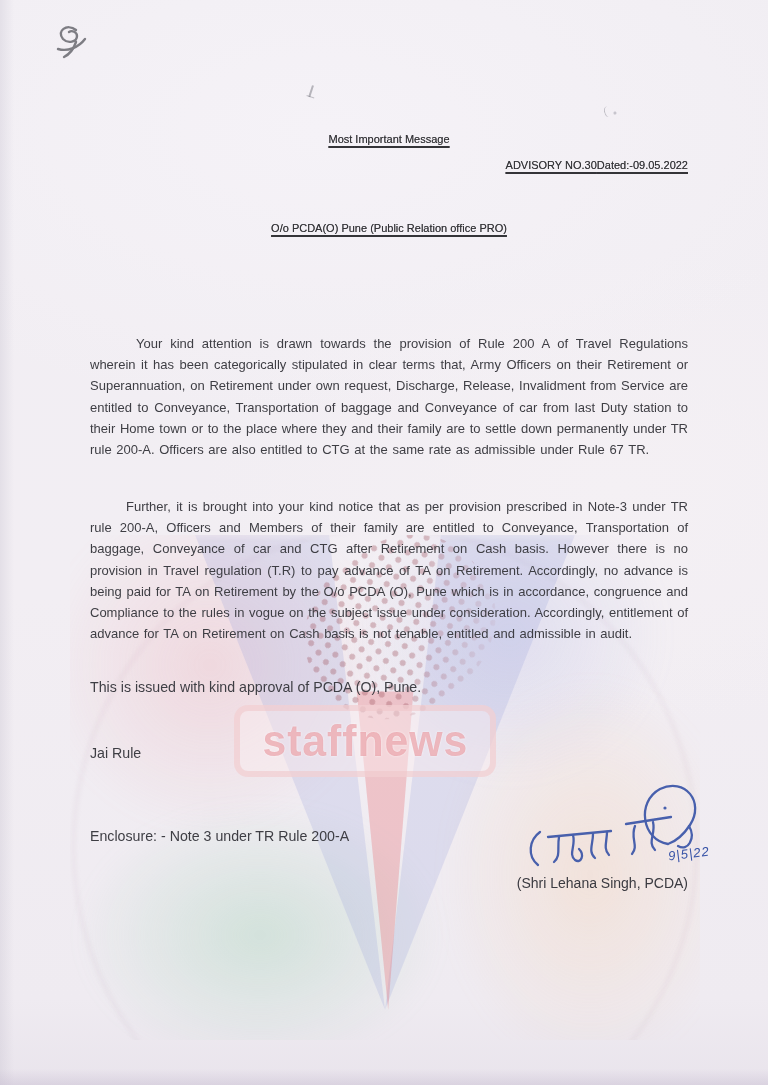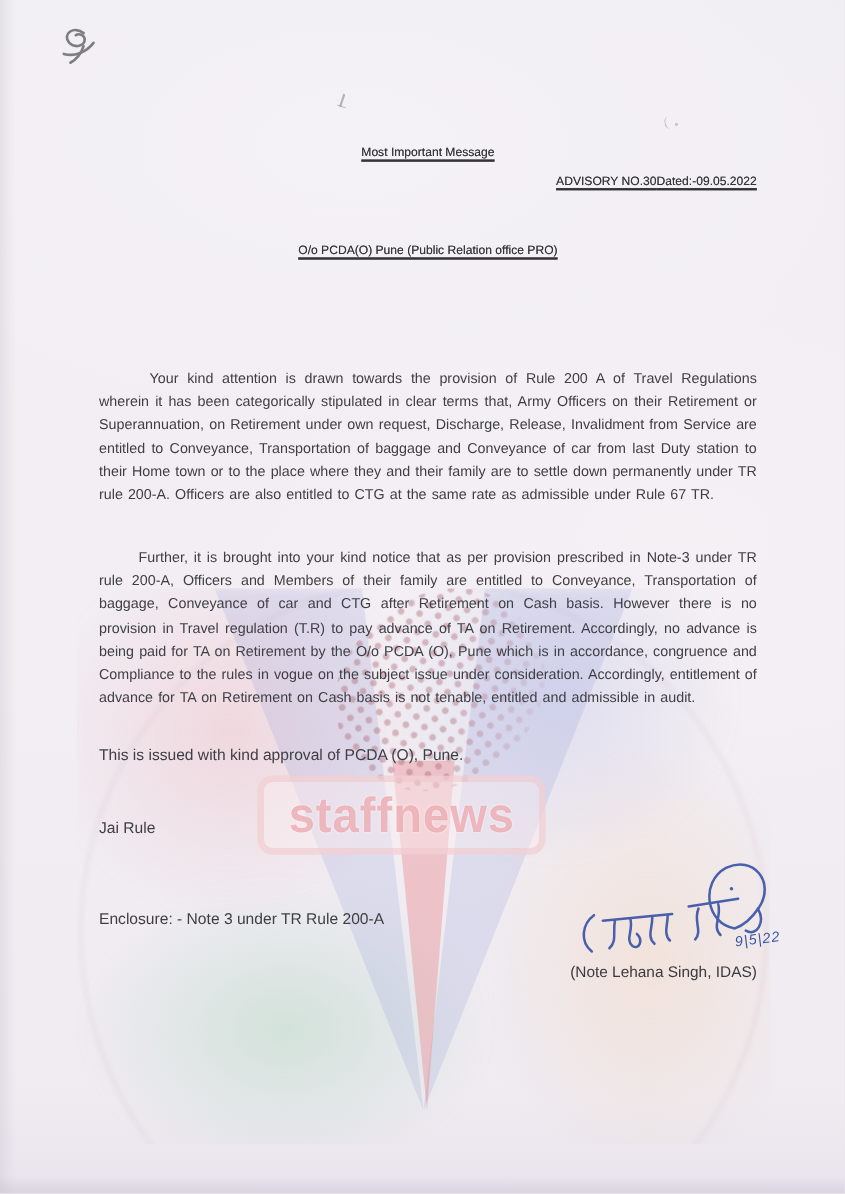--- a/index.html
+++ b/index.html
@@ -158,19 +158,19 @@
           <path d="M135,42 C138,54 129,62 137,70"></path>
           <path d="M150,64 C124,60 118,22 142,9 C167,-3 187,22 172,45 C166,54 159,61 150,64"></path>
           <path d="M171,46 C178,58 170,72 160,66"></path>
           <circle cx="147" cy="28" r="1.6" fill="#3a55a8" stroke="none"></circle>
         </g>
       </svg>
     </div>
     <div class="abs sig-date" style="left:668px; top:846px;">9|5|22</div>
 
     <div class="abs sig-block" style="top:874px;">
-      <div>(Note Lehana Singh, IDAS)</div>
+      <div>(Shri Lehana Singh, PCDA)</div>
     </div>
 
   </div>
 
   <div class="edge-bottom"></div>
 </div>
 
 </body></html>

